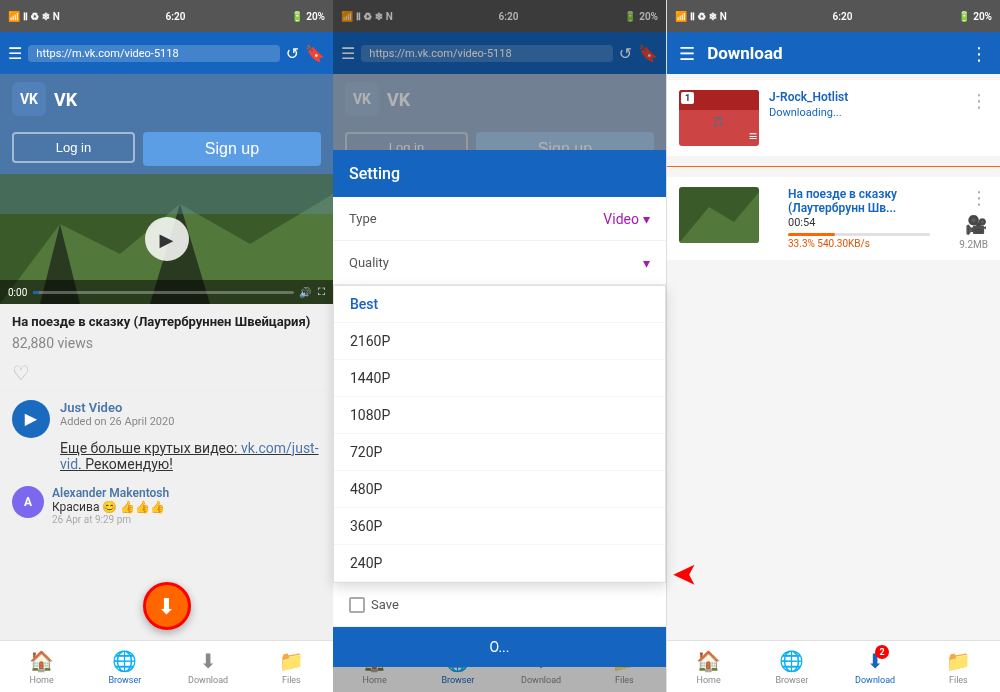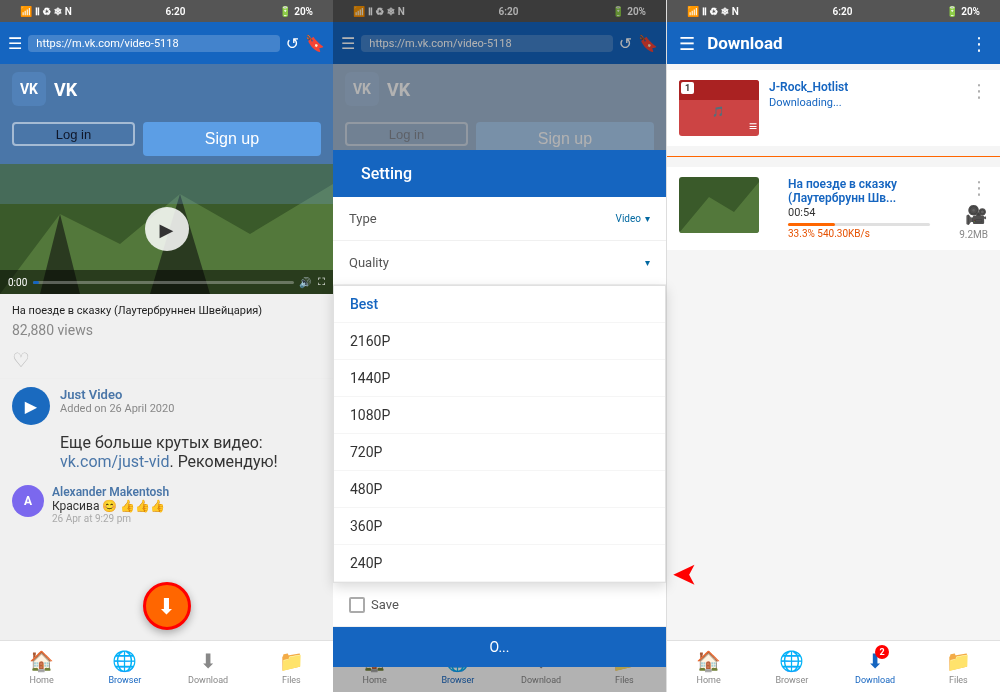--- a/index.html
+++ b/index.html
@@ -1,25 +1,25 @@
 <!DOCTYPE html>
 <html><head>
   <meta charset="utf-8">
   <style>
     * { margin: 0; padding: 0; box-sizing: border-box; }
     body { width: 1000px; height: 692px; font-family: 'Roboto', Arial, sans-serif; display: flex; overflow: hidden; background: #f0f0f0; }
 
     
     .status-bar {
-      height: 22px;
+      height: 32px;
       background: #1565c0;
       display: flex;
       align-items: center;
       justify-content: space-between;
-      padding: 0 20px;
+      padding: 0 8px;
       font-size: 10px;
       color: white;
       font-weight: 600;
     }
     .status-bar-dark { background: #555; }
 
     
     .browser-toolbar {
       height: 42px;
       background: #1565c0;
@@ -58,23 +58,23 @@
       color: white; font-weight: bold; font-size: 14px;
     }
     .vk-name { color: white; font-size: 18px; font-weight: bold; }
     .vk-auth-buttons {
       display: flex;
       gap: 8px;
       padding: 8px 12px;
       background: #4a76a8;
     }
     .btn-login {
-      flex: 1; height: 24px; border: 2px solid rgba(255,255,255,0.5);
+      flex: 1; height: 31px; border: 2px solid rgba(255,255,255,0.5);
       background: transparent; border-radius: 4px;
-      color: #0f172a; font-size: 13px; cursor: pointer; display: flex; align-items: center; justify-content: center;
+      color: #ffffff; font-size: 13px; cursor: pointer; display: flex; align-items: center; justify-content: center;
     }
     .btn-signup {
       flex: 1.5; height: 34px; background: #5c9ee5;
       border: none; border-radius: 4px;
       color: white; font-size: 16px; cursor: pointer; display: flex; align-items: center; justify-content: center;
     }
 
     
     .video-container {
       position: relative;
@@ -103,21 +103,21 @@
       background: rgba(0,0,0,0.5);
       height: 24px;
       display: flex; align-items: center;
       padding: 0 8px; gap: 6px;
       color: white; font-size: 10px;
     }
     .progress-bar { flex: 1; height: 3px; background: rgba(255,255,255,0.3); border-radius: 2px; position: relative; }
     .progress-fill { width: 2%; height: 100%; background: #1565c0; border-radius: 2px; }
 
     .video-info { padding: 10px 12px 6px; }
-    .video-title { font-size: 11px; font-weight: 400; color: #222; line-height: 1.3; }
+    .video-title { font-size: 13px; font-weight: 700; color: #222; line-height: 1.3; }
     .video-views { font-size: 14px; color: #888; margin-top: 4px; }
     .like-row { padding: 4px 12px 6px; }
     .like-icon { font-size: 20px; color: #bbb; cursor: pointer; }
 
     
     .channel-info {
       display: flex;
       align-items: flex-start;
       padding: 8px 12px;
       gap: 10px;
@@ -126,21 +126,21 @@
     .channel-avatar {
       width: 38px; height: 38px;
       background: #1a6abf;
       border-radius: 50%;
       display: flex; align-items: center; justify-content: center;
       color: white; font-size: 16px; flex-shrink: 0;
     }
     .channel-text { flex: 1; }
     .channel-name { font-size: 13px; font-weight: 600; color: #4a76a8; }
     .channel-date { font-size: 11px; color: #888; }
-    .channel-desc { font-size: 16px; color: #333; margin-top: 18px; }
+    .channel-desc { font-size: 14px; color: #333; margin-top: 12px; text-decoration: underline; }
     .channel-link { color: #4a76a8; text-decoration: none; }
 
     
     .comment-row {
       display: flex;
       align-items: flex-start;
       padding: 6px 12px;
       gap: 8px;
     }
     .user-avatar {
@@ -237,36 +237,36 @@
     }
     .dialog-box {
       position: absolute;
       top: 150px;
       left: 0; right: 0;
       background: white;
       z-index: 20;
     }
     .dialog-header {
       background: #1565c0;
-      padding: 14px 28px;
+      padding: 14px 16px;
       color: white;
       font-size: 16px;
       font-weight: 500;
     }
     .dialog-row {
       display: flex;
       align-items: center;
       padding: 10px 16px;
       border-bottom: 1px solid #f0f0f0;
       min-height: 44px;
     }
     .dialog-label { font-size: 13px; color: #555; flex: 1; }
     .dialog-value {
       display: flex; align-items: center; gap: 4px;
-      font-size: 10px; color: #0369a1; text-align: right;
+      font-size: 14px; color: #a21caf; text-align: right;
     }
     .dialog-checkbox { width: 16px; height: 16px; border: 2px solid #aaa; border-radius: 2px; margin-right: 6px; }
 
     
     .dropdown-list {
       background: white;
       border: 1px solid #e0e0e0;
       box-shadow: 0 4px 12px rgba(0,0,0,0.15);
     }
     .dropdown-item {

